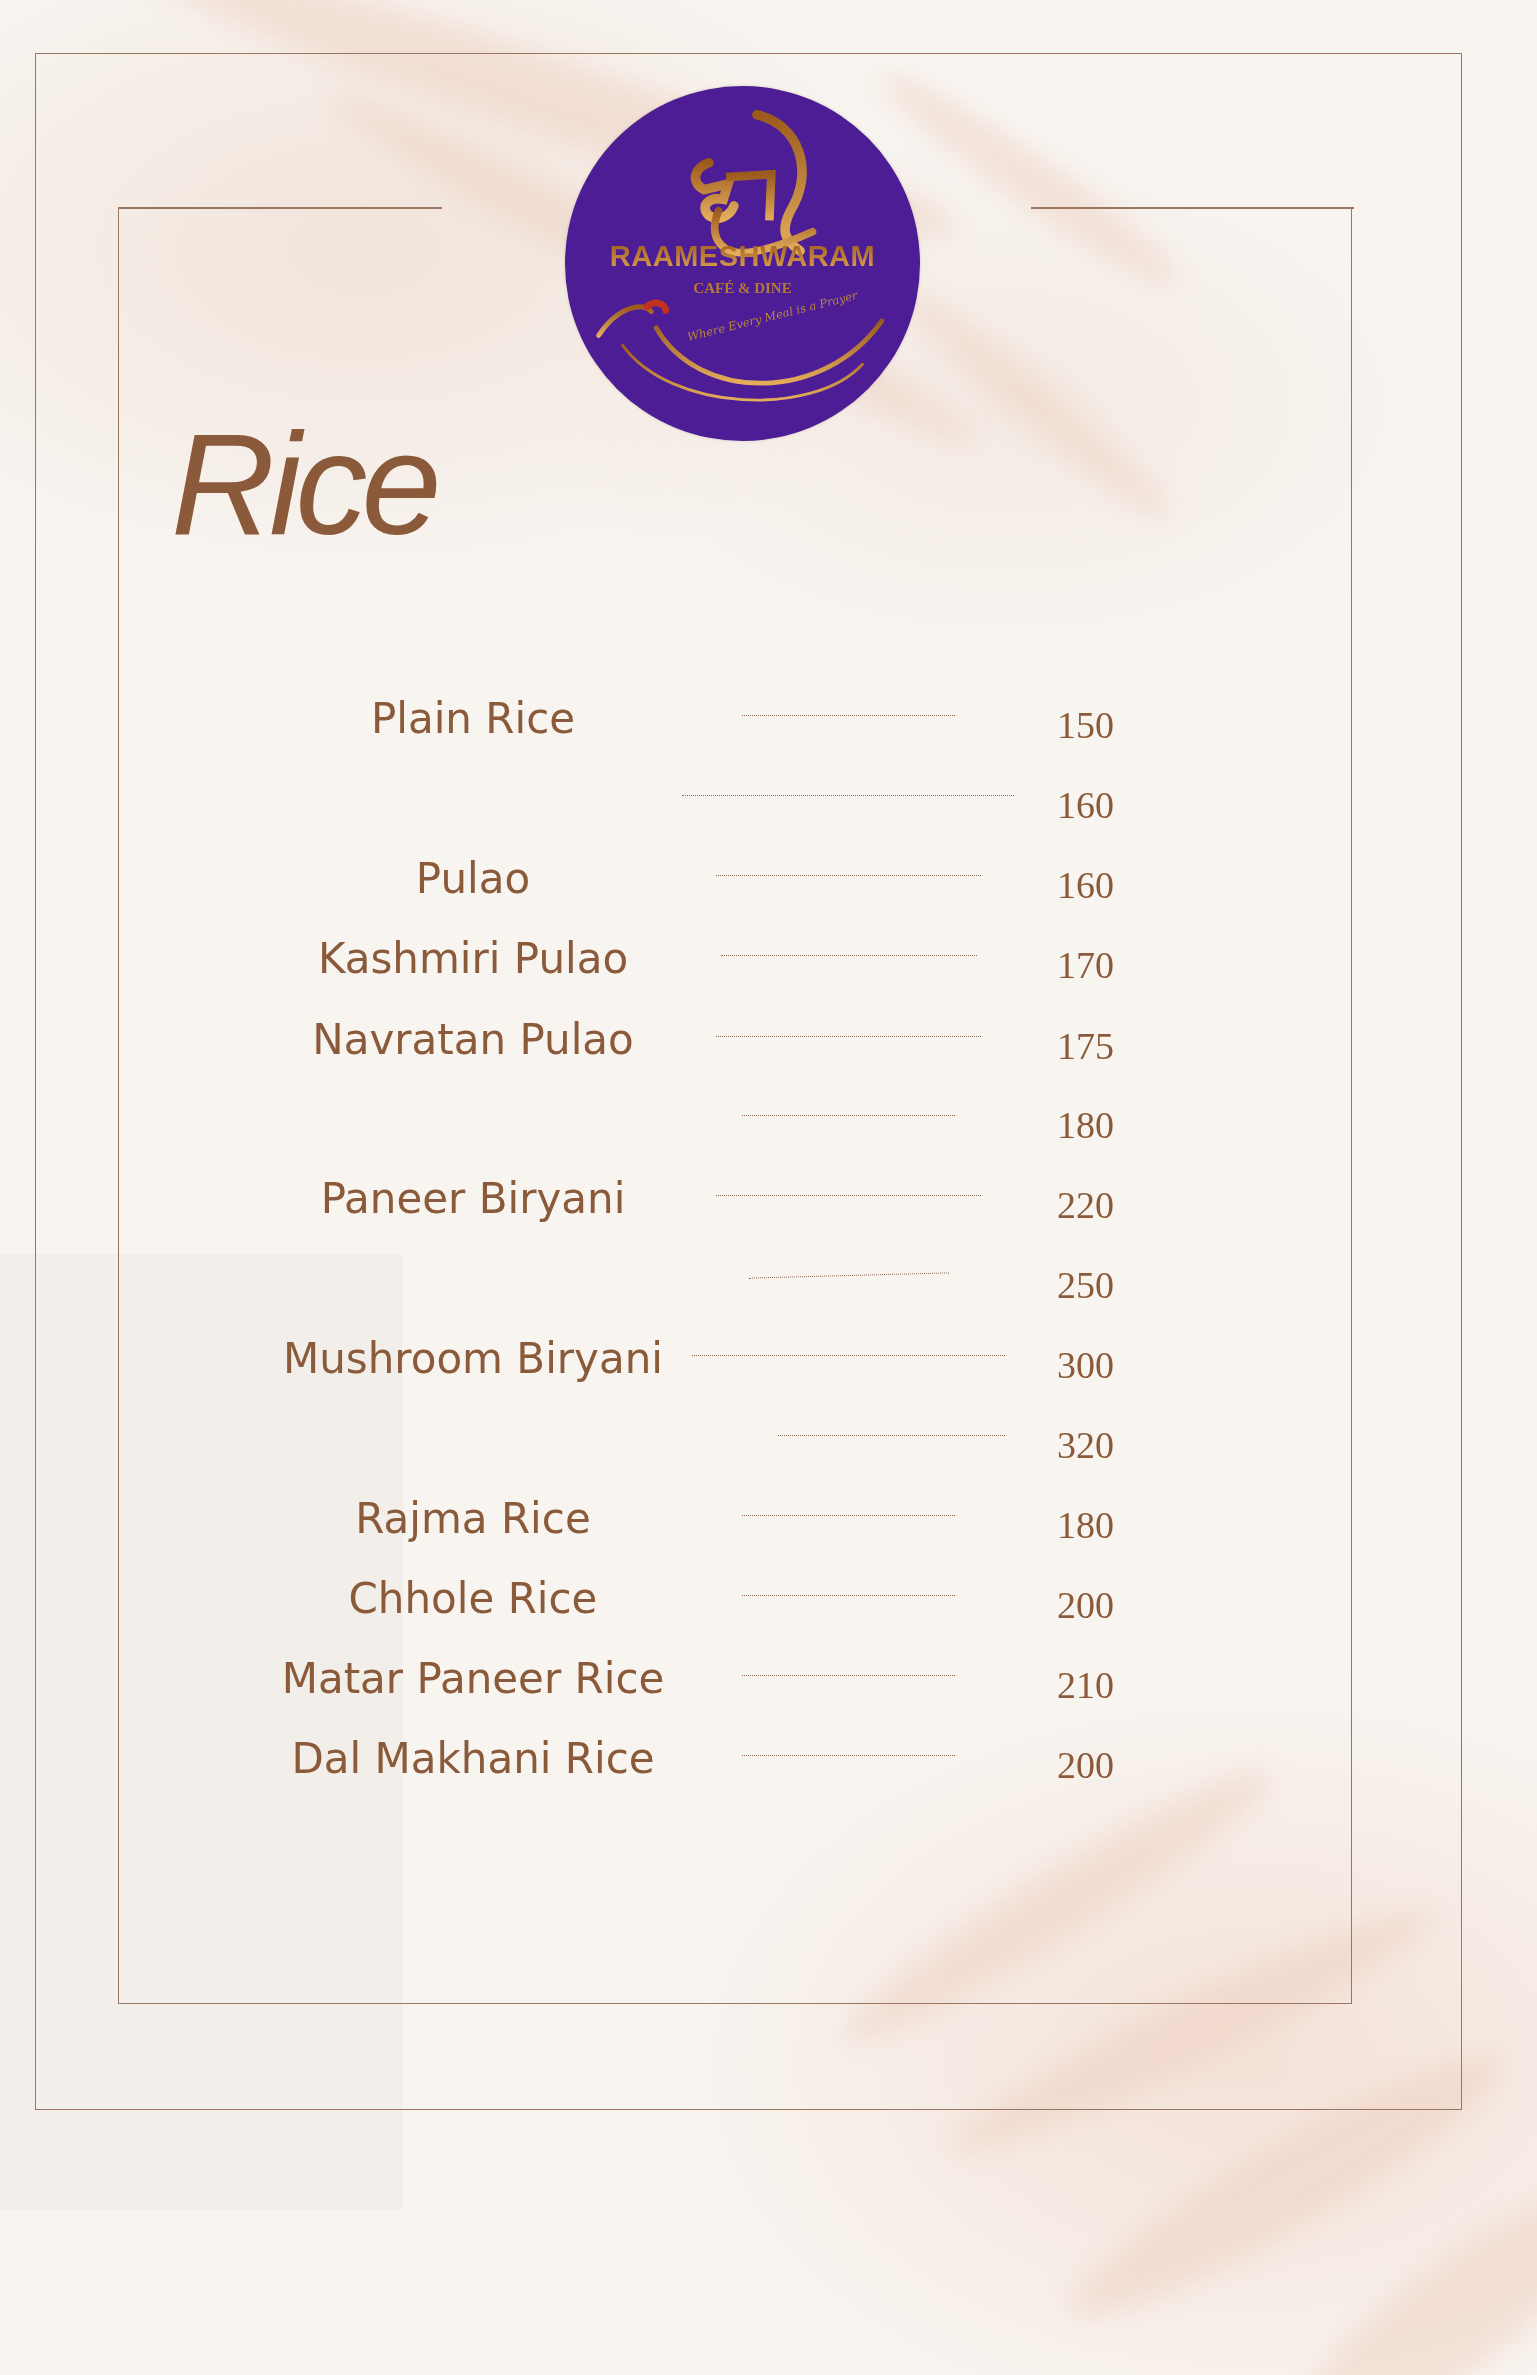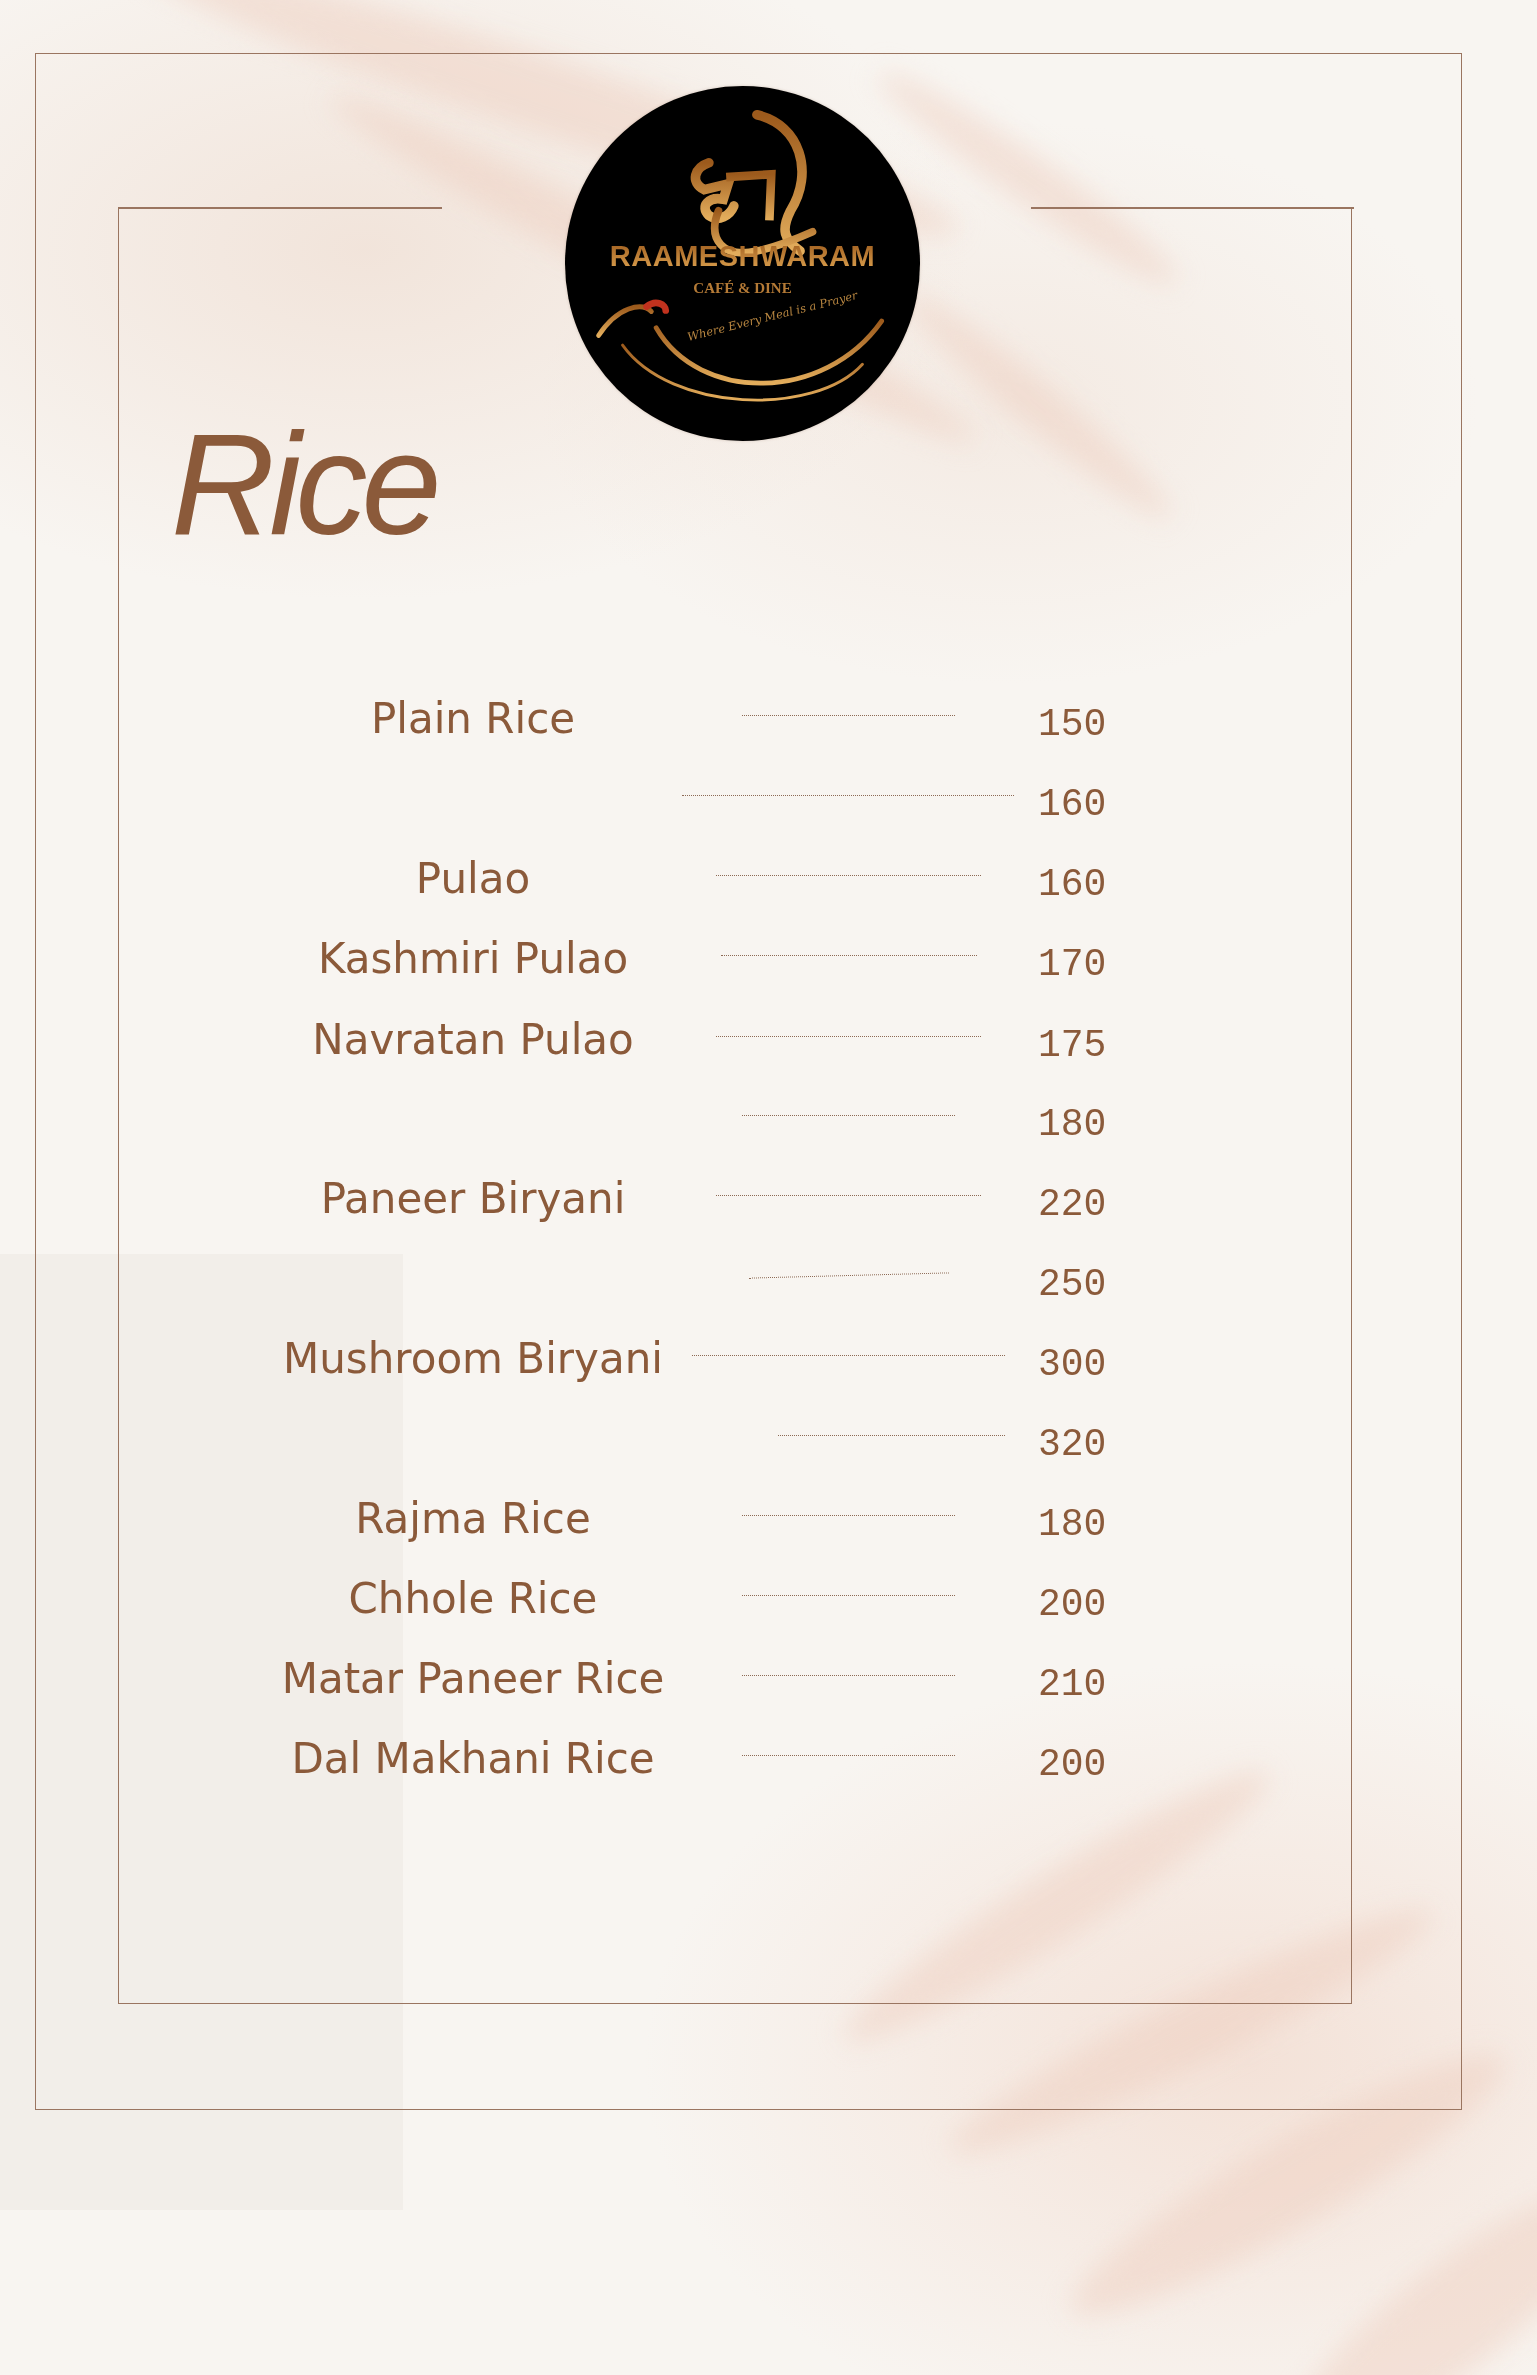--- a/index.html
+++ b/index.html
@@ -25,21 +25,21 @@
     border:1.9px solid #9a7560; box-sizing:border-box;
   }
   .frame-inner-side {
     position:absolute; left:118px; top:207px; width:1234px; height:1797px;
     border-left:1.9px solid #9a7560; border-right:1.9px solid #9a7560; border-bottom:1.9px solid #9a7560;
     box-sizing:border-box;
   }
   .frame-inner-top { position:absolute; top:207px; height:1.9px; background:#9a7560; }
   .logo {
     position:absolute; left:565px; top:86px; width:355px; height:355px; border-radius:50%;
-    background:#000000; box-shadow:0 0 2.9px rgba(150,120,100,0.35);
+    background:#4c1d95; box-shadow:0 0 2.9px rgba(150,120,100,0.35);
   }
   .logo svg { position:absolute; left:0; top:0; }
   .logo-name {
     position:absolute; left:0; width:100%; top:154px; text-align:center;
     font-family:"Liberation Sans", sans-serif; font-weight:bold; font-size:29px; letter-spacing:0.5px;
     color:#b7782f;
     background:linear-gradient(#9c5a1c,#e0a653);
     -webkit-background-clip:text; background-clip:text; -webkit-text-fill-color:transparent;
   }
   .logo-sub {
@@ -54,22 +54,22 @@
     position:absolute; left:171px; top:413px; font-family:Liberation Sans, sans-serif; font-style:italic;
     font-size:144px; color:#8b5a3a; letter-spacing:-5.8px; line-height:1;
   }
   .row { position:absolute; left:0; width:1258px; height:58px; }
   .item-name {
     position:absolute; left:144px; width:658px; text-align:center;
     font-family:"DejaVu Sans", sans-serif; font-size:42px; color:#8b5a3a; top:0; line-height:58px;
   }
   .leader { position:absolute; height:0; border-top:1.9px dotted #8d6a55; top:25px; }
   .price {
-    position:absolute; left:1038px; width:144px; text-align:left;
-    font-family:Liberation Mono, monospace; font-size:38px; color:#8b5a3a; top:5.8px; line-height:58px;
+    position:absolute; left:970px; width:144px; text-align:right;
+    font-family:Liberation Serif, serif; font-size:38px; color:#8b5a3a; top:5.8px; line-height:58px;
   }
 </style>
 </head>
 <body>
 
 <div class="paper-noise"></div>
 <div class="leaf" style="left:115px;top:58px;width:865px;height:77px;transform:rotate(18deg);"></div>
 <div class="leaf" style="left:288px;top:240px;width:730px;height:58px;transform:rotate(28deg);"></div>
 <div class="leaf" style="left:845px;top:154px;width:365px;height:48px;transform:rotate(35deg);"></div>
 <div class="leaf" style="left:865px;top:384px;width:346px;height:44px;transform:rotate(40deg);"></div>

